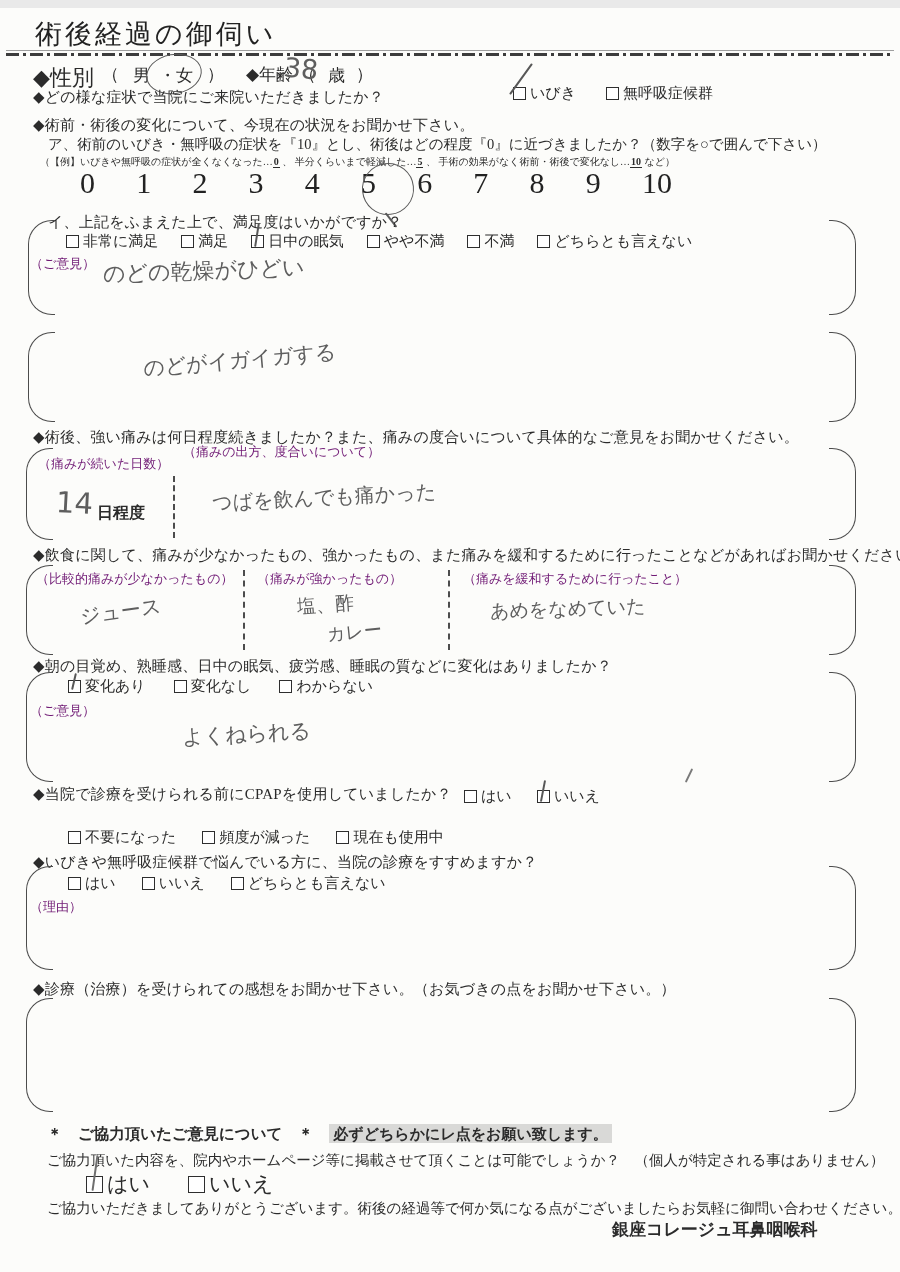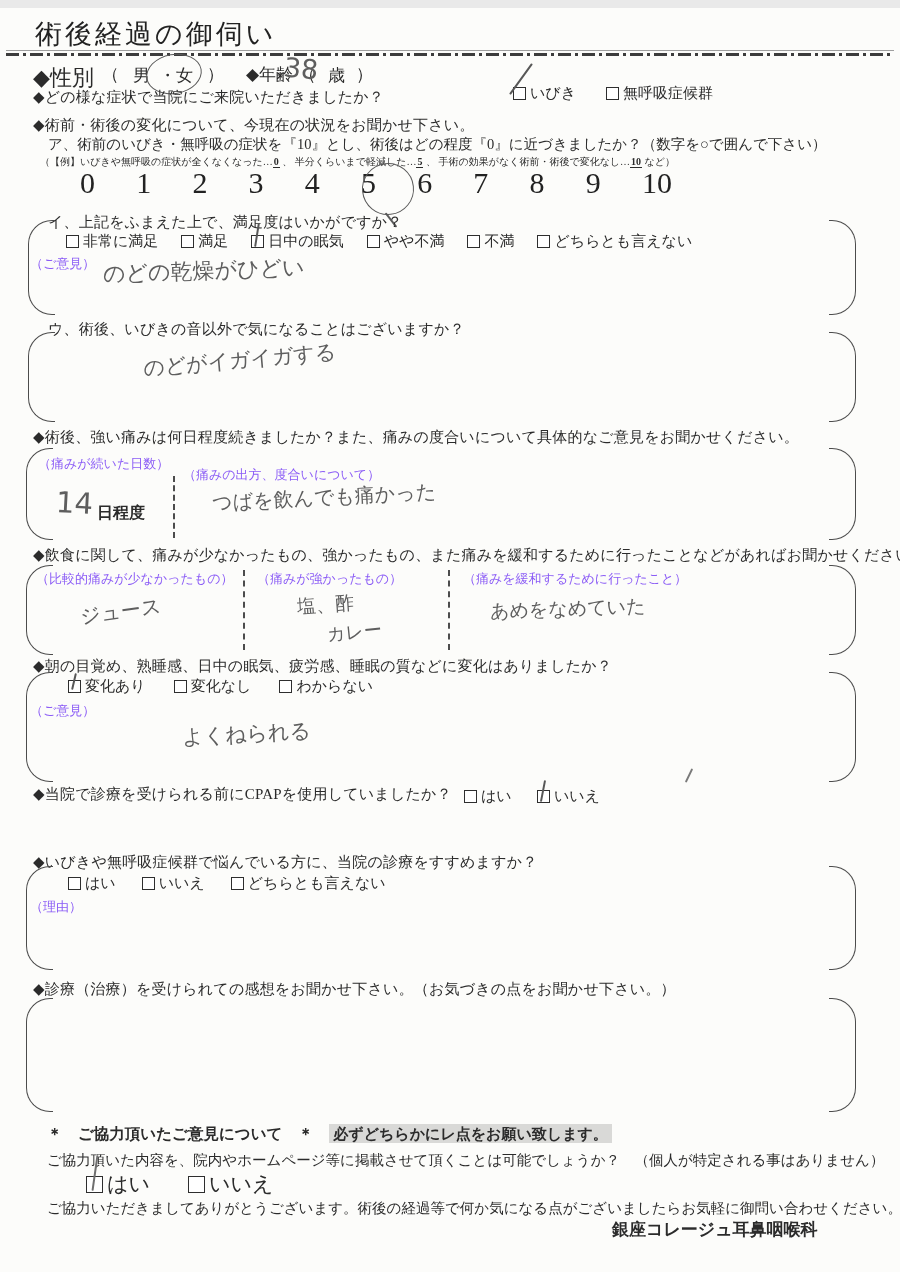--- a/index.html
+++ b/index.html
@@ -4,21 +4,21 @@
 <style>
   html,body { margin:0; padding:0; background:#e9e9e9; }
   .page {
     position:relative; width:900px; height:1272px; margin:8px auto;
     background:#fcfcfa; overflow:hidden;
     font-family:"Liberation Serif","DejaVu Serif",serif;
     color:#2b2b2b;
   }
   .abs { position:absolute; white-space:nowrap; }
   .q  { font-size:15px; letter-spacing:0.2px; }
-  .sm { font-size:13px; color:#8b5cf6; }
+  .sm { font-size:13px; color:#701a75; }
   .xs { font-size:10px; }
 
   
   .title { font-size:27px; letter-spacing:3px; color:#222; }
   .rule-solid { position:absolute; left:6px; width:888px; height:1px; background:#9f9f9f; }
   .rule-dashdot {
     position:absolute; left:6px; width:888px; height:3px;
     background:repeating-linear-gradient(90deg,#3c3c3c 0 13px,transparent 13px 17px,#3c3c3c 17px 20px,transparent 20px 24px);
   }
 
@@ -147,28 +147,27 @@
         <span>不満</span>
       </span>
     <span class="opt">
         <span class="cb"></span>
         <span>どちらとも言えない</span>
       </span>
   </div>
   <div class="abs sm" style="left:30px; top:247px;">（ご意見）</div>
   <div class="abs hw" style="left:103px; top:248px; font-size:22px; transform:rotate(-2deg);">のどの乾燥がひどい</div>
 
-  <div class="abs q" style="left:48px; top:312px;">ウ、術後、いびきの音以外で気になることはございますか？</div>
   <div class="abox" style="left:28px; top:324px; width:828px; height:90px;"></div>
   <div class="abs hw" style="left:143px; top:338px; font-size:21px; transform:rotate(-5deg);">のどがイガイガする</div>
 
   <div class="abs q" style="left:33px; top:420px;">◆術後、強い痛みは何日程度続きましたか？また、痛みの度合いについて具体的なご意見をお聞かせください。</div>
   <div class="abox" style="left:26px; top:440px; width:830px; height:92px;"></div>
   <div class="abs sm" style="left:38px; top:447px;">（痛みが続いた日数）</div>
-  <div class="abs sm" style="left:183px; top:458px;font-family:Liberation Mono, monospace;">（痛みの出方、度合いについて）</div>
+  <div class="abs sm" style="left:183px; top:435px;font-family:Liberation Mono, monospace;">（痛みの出方、度合いについて）</div>
   <div class="vdash" style="left:173px; top:468px; height:62px;"></div>
   <div class="abs hw" style="left:56px; top:478px; font-size:29px; transform:rotate(3deg);">14</div>
   <div class="abs gothic" style="left:97px; top:495px; font-size:16px; font-weight:bold;">日程度</div>
   <div class="abs hw" style="left:212px; top:476px; font-size:20px; transform:rotate(-3deg);">つばを飲んでも痛かった</div>
 
   <div class="abs q" style="left:33px; top:538px;">◆飲食に関して、痛みが少なかったもの、強かったもの、また痛みを緩和するために行ったことなどがあればお聞かせください。</div>
   <div class="abox" style="left:26px; top:557px; width:830px; height:90px;"></div>
   <div class="abs sm" style="left:36px; top:562px;">（比較的痛みが少なかったもの）</div>
   <div class="abs sm" style="left:257px; top:562px;">（痛みが強かったもの）</div>
   <div class="abs sm" style="left:463px; top:562px;">（痛みを緩和するために行ったこと）</div>
@@ -209,20 +208,34 @@
       </span>
   </div>
   <div class="abs cbrow" style="left:537px; top:779px;">
     <span class="opt">
         <span class="cb">
           <i class="tick t-cpap"></i>
         </span>
         <span>いいえ</span>
       </span>
   </div>
+  <div class="abs cbrow" style="left:68px; top:820px; gap:26px;">
+    <span class="opt">
+        <span class="cb"></span>
+        <span>不要になった</span>
+      </span>
+    <span class="opt">
+        <span class="cb"></span>
+        <span>頻度が減った</span>
+      </span>
+    <span class="opt">
+        <span class="cb"></span>
+        <span>現在も使用中</span>
+      </span>
+  </div>
 
   <div class="abs q" style="left:33px; top:845px;">◆いびきや無呼吸症候群で悩んでいる方に、当院の診療をすすめますか？</div>
   <div class="abox" style="left:26px; top:858px; width:830px; height:104px;"></div>
   <div class="abs cbrow" style="left:68px; top:866px; gap:26px;">
     <span class="opt">
         <span class="cb"></span>
         <span>はい</span>
       </span>
     <span class="opt">
         <span class="cb"></span>

